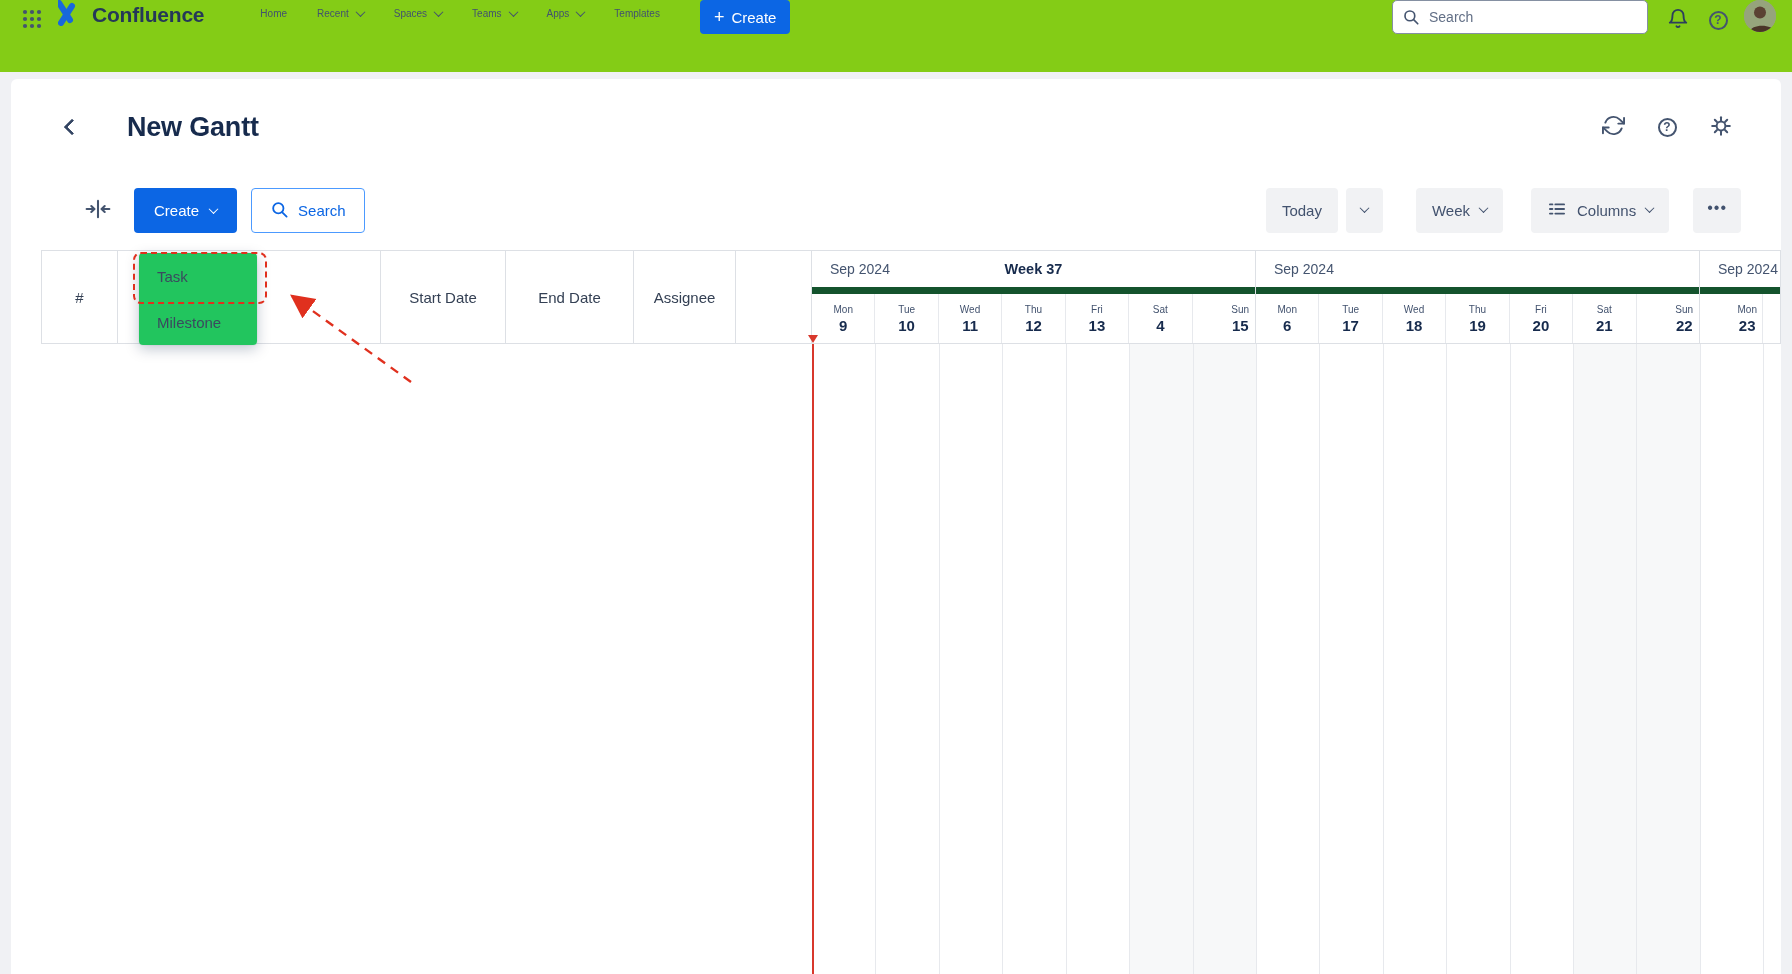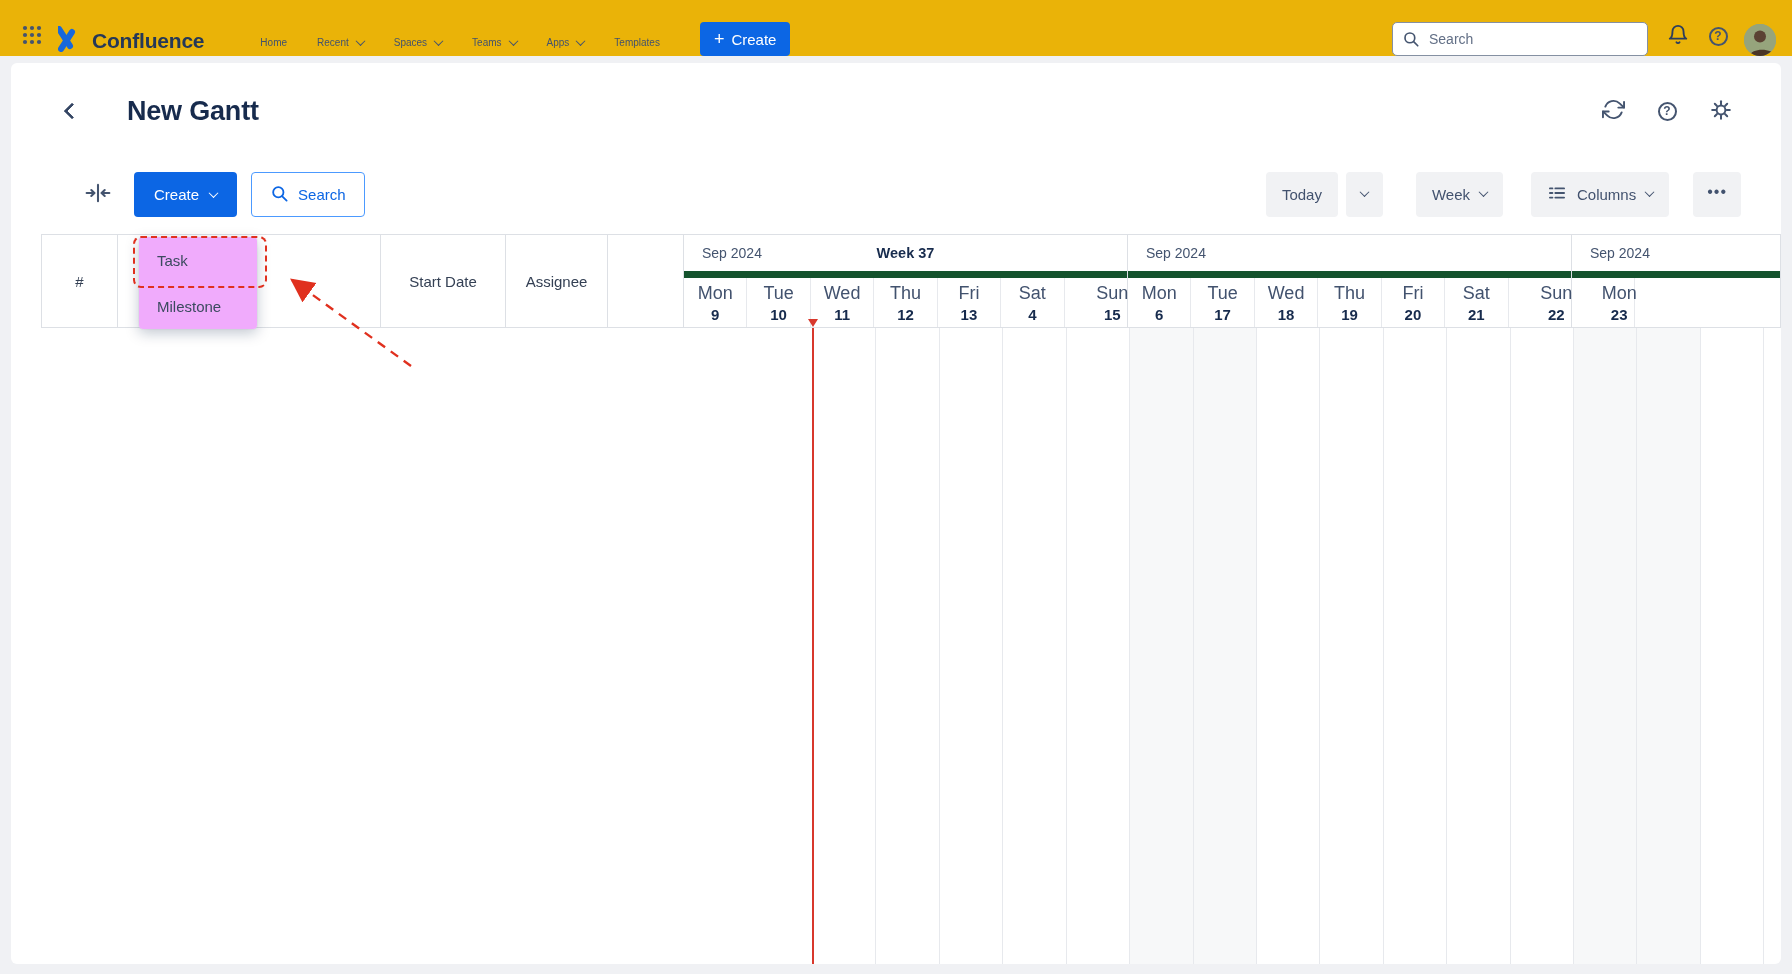--- a/index.html
+++ b/index.html
@@ -1,20 +1,20 @@
 <!DOCTYPE html>
 <html style="--brand-blue: #0c66e4; --annotation-red: #e0301e; --today-red: #d8382c; --weekend-shade: #f7f8f9;"><head>
 <meta charset="utf-8">
 <style>
   * { margin:0; padding:0; box-sizing:border-box; }
   html,body { width:1792px; height:974px; overflow:hidden; background:#fff;
               font-family:"Liberation Sans", sans-serif; color:#344054; }
 
   
-  .topnav { height:56px; background:#eab308; display:flex; align-items:flex-end; padding:0 16px 0 12px; }
+  .topnav { height:72px; background:#84cc16; display:flex; align-items:flex-start; padding:0 16px 0 12px; }
   .icon-btn { background:none; border:none; cursor:pointer; display:flex; align-items:center;
               justify-content:center; width:40px; height:40px; border-radius:4px; color:#44546F; }
   .logo-link { display:flex; align-items:center; gap:8px; margin-left:6px; cursor:pointer; text-decoration:none; }
   .wordmark { font-size:21px; font-weight:700; color:#253858; letter-spacing:-0.2px; }
   .primary-nav { display:flex; align-items:center; margin-left:44px; gap:6px; }
   .nav-item { display:flex; align-items:center; gap:8px; padding:8px 12px; border-radius:4px;
               font-size:10px; font-weight:500; color:#42526E; cursor:pointer; background:none; border:none;
               font-family:inherit; }
   .chev { width:7px; height:7px; border-right:1.8px solid currentColor; border-bottom:1.8px solid currentColor;
           transform:rotate(45deg) translate(-1px,-1px); display:inline-block; }
@@ -74,42 +74,42 @@
   .week-group.partial { flex:1; border-right:none; overflow:hidden; }
   .wg-top { height:43px; border-bottom:7px solid #14532d; position:relative; display:flex; align-items:center; }
   .month-label { margin-left:18px; font-size:14px; color:#44546F; white-space:nowrap; }
   .week-label { position:absolute; left:0; right:0; text-align:center; font-size:14.5px; font-weight:700;
                 color:#172B4D; pointer-events:none; }
   .wg-days { flex:1; display:flex; }
   .day-cell { width:63.43px; border-right:1px solid #e7e9ed; display:flex; flex-direction:column;
               align-items:center; justify-content:center; gap:2px; flex:none; }
   .day-cell:last-child { border-right:none;padding-left:32px; }
   .week-group.partial .day-cell:last-child { border-right:1px solid #e7e9ed; }
-  .dow { font-size:18px; color:#42526E; }
+  .dow { font-size:10px; color:#42526E; }
   .dnum { font-size:15px; font-weight:600; color:#172B4D; }
 
   .gantt-body { margin-left:30px; width:1740px; height:636px; display:flex; }
   .body-left { width:772px; }
   .body-cols { flex:1; display:flex; border-left:0; }
   .bcol { border-right:1px solid #e7e9ed; height:100%; flex:none; }
   .bcol.weekend { background:var(--weekend-shade); }
   .bcol-filler { flex:1; }
 
   
   .today-line { position:absolute; left:801px; top:265px; height:636px; width:2px;
                 background:var(--today-red); z-index:3; }
   .today-tick { position:absolute; left:797px; top:256px; width:0; height:0; z-index:3;
                 border-left:5px solid transparent; border-right:5px solid transparent;
                 border-top:8px solid var(--today-red); }
 
   
   .create-menu { position:absolute; left:128px; top:174px; width:118px; background:#fff; border-radius:4px;
                  box-shadow:0 4px 14px rgba(9,30,66,.25), 0 0 1px rgba(9,30,66,.3); z-index:5; padding:0; }
   .menu-item { height:46px; display:flex; align-items:center; padding-left:18px; font-size:15px;
-               color:#3b4a5f; cursor:pointer; background:#f0abfc; border:none; width:100%;
+               color:#3b4a5f; cursor:pointer; background:#22c55e; border:none; width:100%;
                font-family:inherit; text-align:left; }
   .menu-item:first-child { border-radius:4px 4px 0 0; }
   .menu-item:last-child { border-radius:0 0 4px 4px; }
 
   
   .annotation-rect { position:absolute; left:122px; top:173px; width:134px; height:52px;
                      border:2.5px dashed var(--annotation-red); border-radius:8px; z-index:7;
                      pointer-events:none; }
   .annotation-arrow { position:absolute; left:0; top:0; z-index:8; pointer-events:none; }
 </style>
@@ -308,20 +308,21 @@
         <button class="btn-neutral" style="margin-left:24px; padding:0 14px;">
           <span class="more-dots">•••</span>
         </button>
       </div>
     </div>
 
     <div class="gantt-header">
       <div class="lc lc-num">#</div>
       <div class="lc lc-name"></div>
       <div class="lc lc-start">Start Date</div>
+      <div class="lc lc-end">End Date</div>
       <div class="lc lc-assignee">Assignee</div>
       <div class="lc lc-extra"></div>
       <div class="timeline-head">
           <div class="week-group" style="width: 444.01px;">
             <div class="wg-top">
               <span class="month-label">Sep 2024</span>
               <span class="week-label">Week 37</span>
             </div>
             <div class="wg-days">
               <div class="day-cell">

